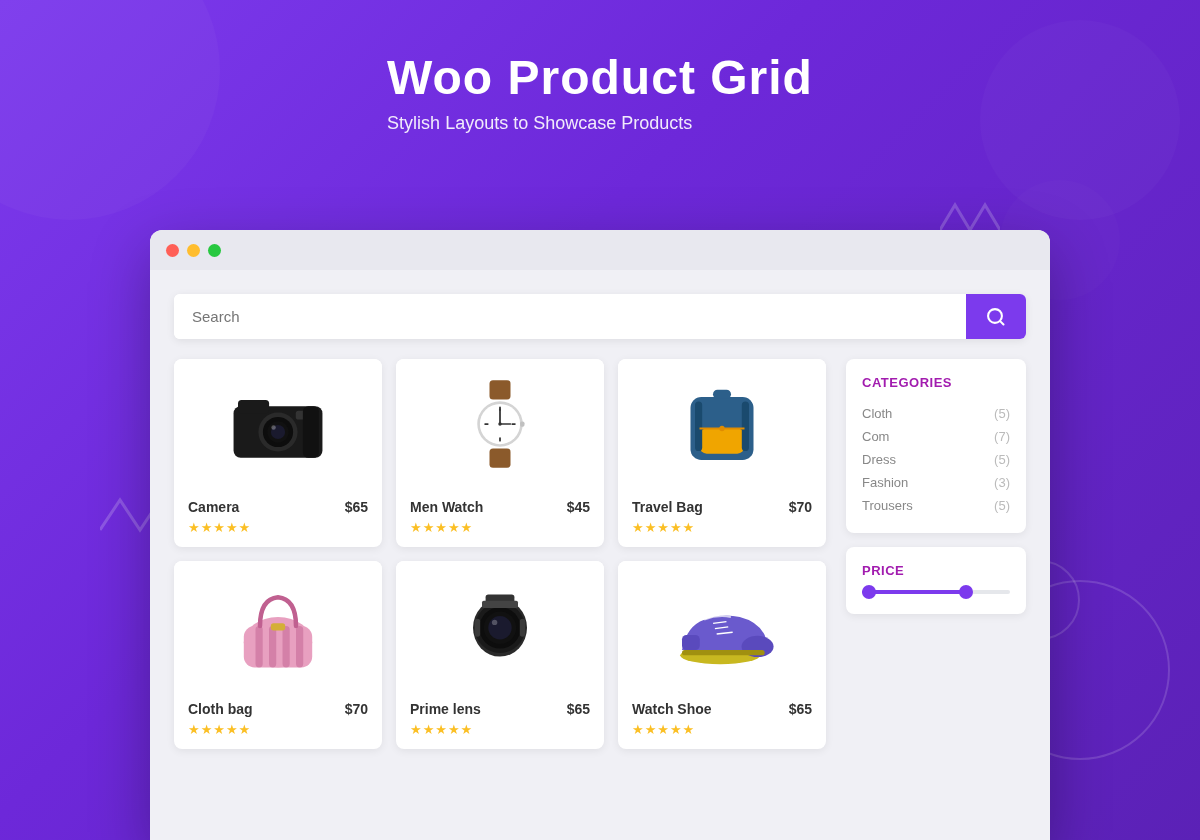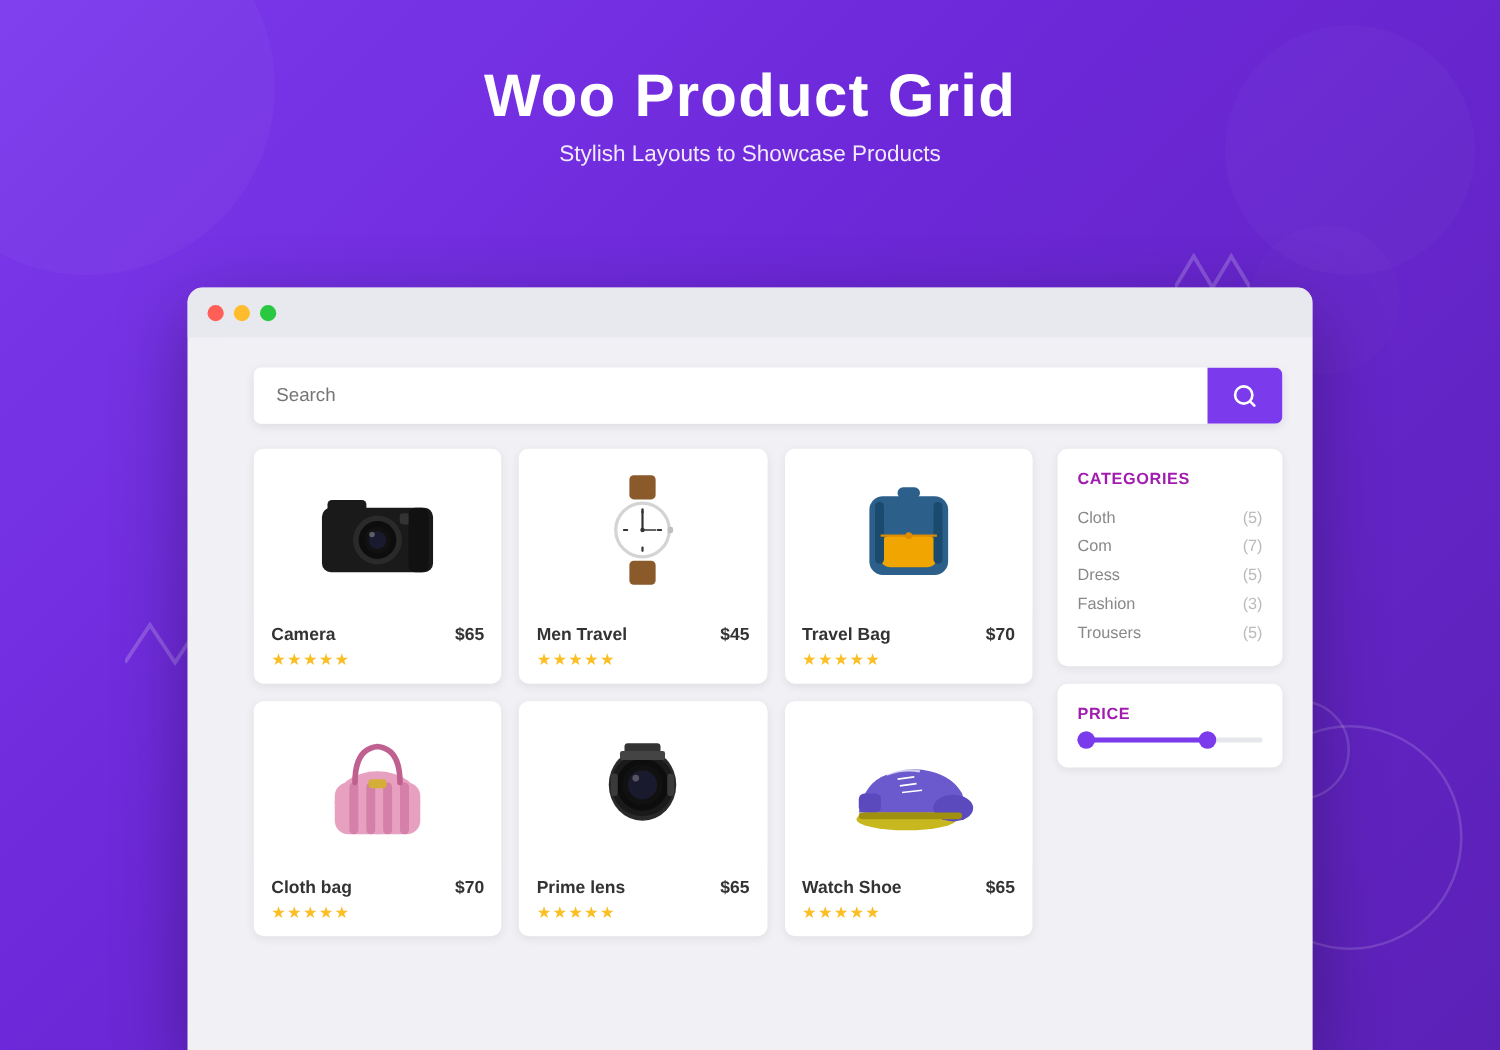--- a/index.html
+++ b/index.html
@@ -50,21 +50,20 @@
       bottom: 200px; right: 120px;
     }
 
     
     .zigzag {
       position: absolute;
       opacity: 0.2;
     }
 
     .header {
-      text-align: center;
       padding-top: 50px;
       z-index: 2;
     }
     .header h1 {
       color: white;
       font-size: 48px;
       font-weight: 800;
       letter-spacing: 1px;
     }
     .header p {
@@ -102,21 +101,20 @@
     }
     .dot-red { background: #ff5f57; }
     .dot-yellow { background: #ffbd2e; }
     .dot-green { background: #28c840; }
 
     .browser-content {
       background: #f0f0f5;
       padding: 24px 24px 0;
       height: calc(100% - 40px);
       overflow: hidden;
-      margin-left: 29px;
     }
 
     
     .search-bar {
       display: flex;
       margin-bottom: 20px;
       background: white;
       border-radius: 6px;
       overflow: hidden;
       box-shadow: 0 2px 8px rgba(0,0,0,0.08);
@@ -372,21 +370,21 @@
 
     <line x1="40" y1="50" x2="40" y2="33" stroke="#333" stroke-width="2" stroke-linecap="round"></line>
     <line x1="40" y1="50" x2="52" y2="50" stroke="#333" stroke-width="1.5" stroke-linecap="round"></line>
     <circle cx="40" cy="50" r="2" fill="#333"></circle>
 
     <rect x="63" y="47" width="5" height="6" rx="2" fill="#c0c0c0"></rect>
   </svg>
     </div>
     <div class="product-info">
       <div class="product-name-price">
-        <span class="product-name">Men Travel</span>
+        <span class="product-name">Men Watch</span>
         <span class="product-price">$45</span>
       </div>
       <div class="stars">★★★★★</div>
     </div>
   </div>
           <div class="product-card">
     <div class="product-image">
       <svg viewBox="0 0 110 100" width="100" height="90">
 
     <rect x="20" y="20" width="70" height="70" rx="12" fill="#2c5f8a"></rect>

